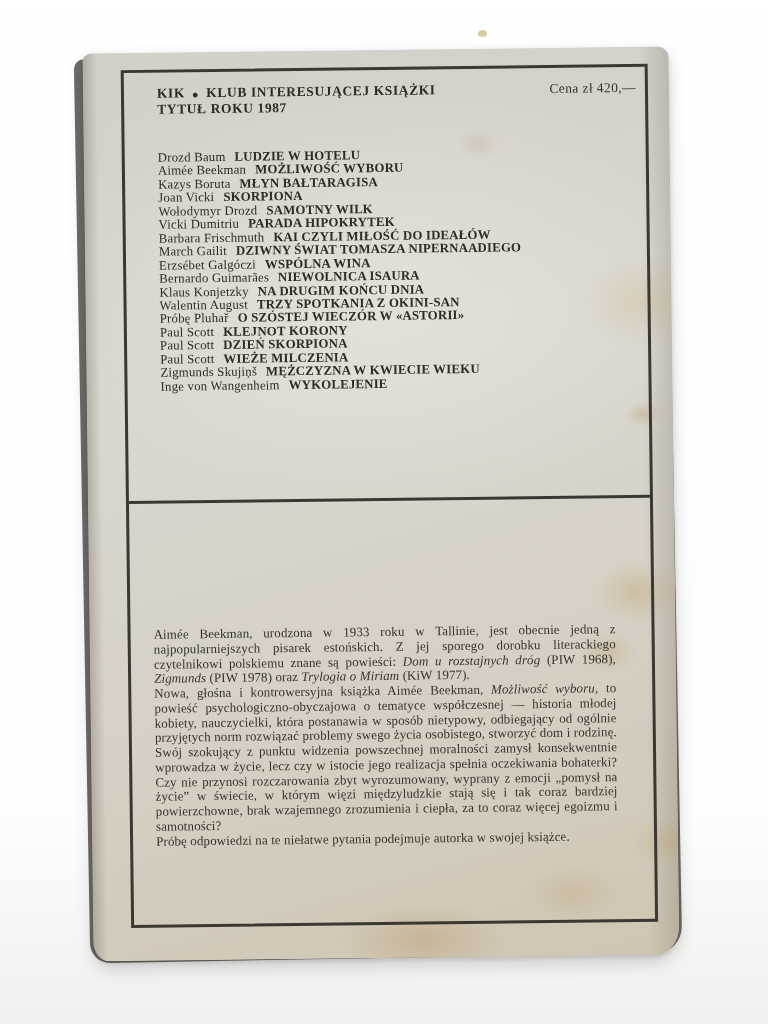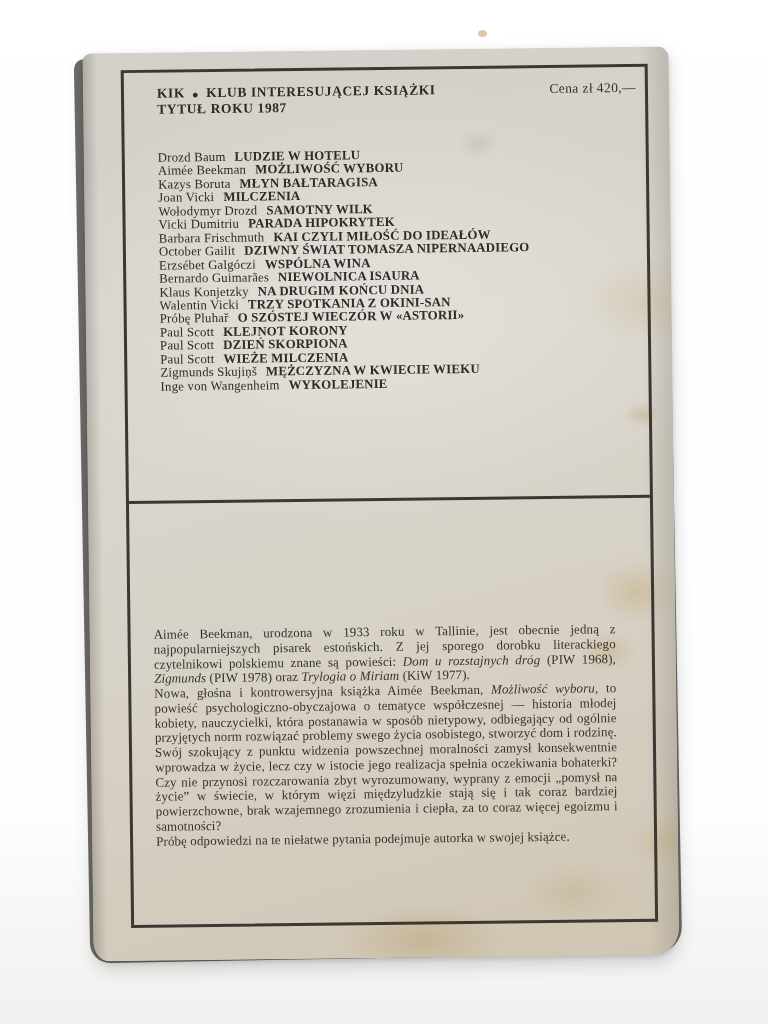--- a/index.html
+++ b/index.html
@@ -100,53 +100,53 @@
 
   <div class="book-row">
     <span class="book-author">Aimée Beekman</span><span class="book-title">MOŻLIWOŚĆ WYBORU</span>
   </div>
 
   <div class="book-row">
     <span class="book-author">Kazys Boruta</span><span class="book-title">MŁYN BAŁTARAGISA</span>
   </div>
 
   <div class="book-row">
-    <span class="book-author">Joan Vicki</span><span class="book-title">MILCZENIA</span>
+    <span class="book-author">Joan Vicki</span><span class="book-title">SKORPIONA</span>
   </div>
 
   <div class="book-row">
     <span class="book-author">Wołodymyr Drozd</span><span class="book-title">SAMOTNY WILK</span>
   </div>
 
   <div class="book-row">
     <span class="book-author">Vicki Dumitriu</span><span class="book-title">PARADA HIPOKRYTEK</span>
   </div>
 
   <div class="book-row">
     <span class="book-author">Barbara Frischmuth</span><span class="book-title">KAI CZYLI MIŁOŚĆ DO IDEAŁÓW</span>
   </div>
 
   <div class="book-row">
-    <span class="book-author">October Gailit</span><span class="book-title">DZIWNY ŚWIAT TOMASZA NIPERNAADIEGO</span>
+    <span class="book-author">March Gailit</span><span class="book-title">DZIWNY ŚWIAT TOMASZA NIPERNAADIEGO</span>
   </div>
 
   <div class="book-row">
     <span class="book-author">Erzsébet Galgóczi</span><span class="book-title">WSPÓLNA WINA</span>
   </div>
 
   <div class="book-row">
     <span class="book-author">Bernardo Guimarães</span><span class="book-title">NIEWOLNICA ISAURA</span>
   </div>
 
   <div class="book-row">
     <span class="book-author">Klaus Konjetzky</span><span class="book-title">NA DRUGIM KOŃCU DNIA</span>
   </div>
 
   <div class="book-row">
-    <span class="book-author">Walentin Vicki</span><span class="book-title">TRZY SPOTKANIA Z OKINI-SAN</span>
+    <span class="book-author">Walentin August</span><span class="book-title">TRZY SPOTKANIA Z OKINI-SAN</span>
   </div>
 
   <div class="book-row">
     <span class="book-author">Próbę Pluhař</span><span class="book-title">O SZÓSTEJ WIECZÓR W «ASTORII»</span>
   </div>
 
   <div class="book-row">
     <span class="book-author">Paul Scott</span><span class="book-title">KLEJNOT KORONY</span>
   </div>
 

